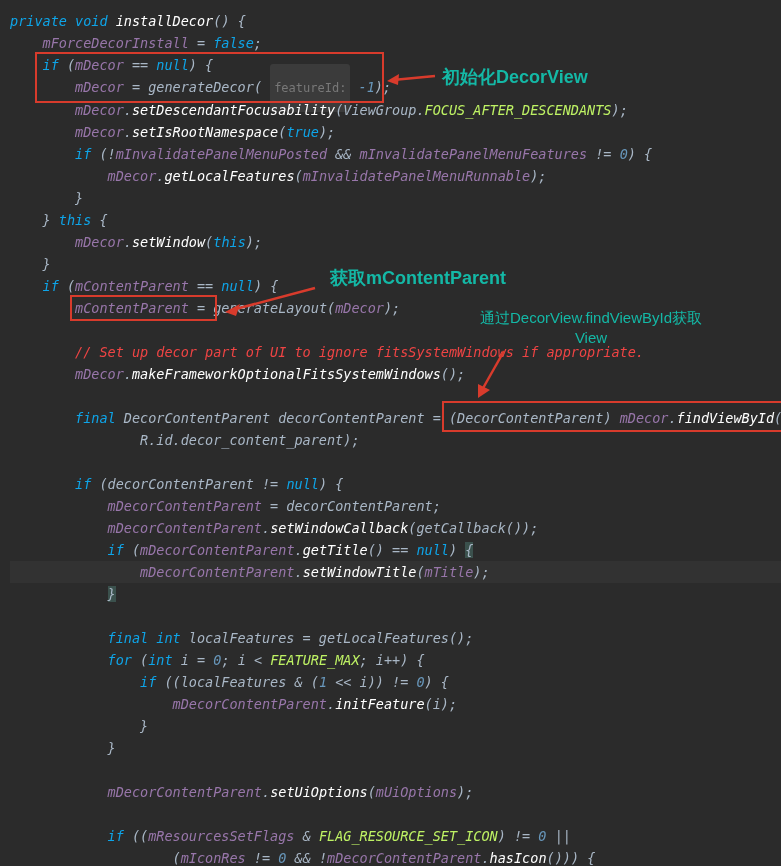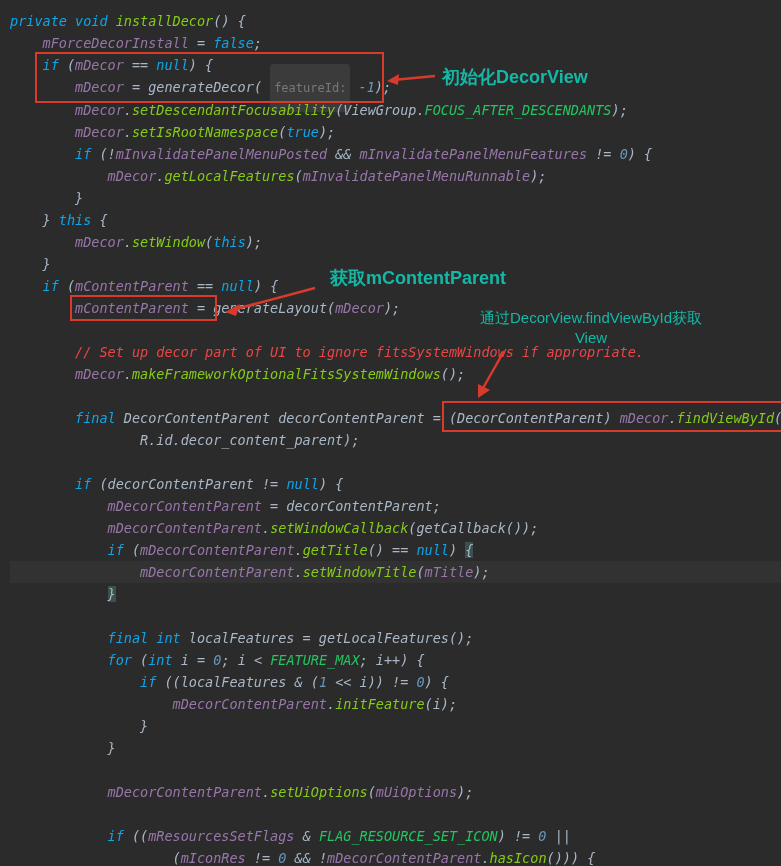--- a/index.html
+++ b/index.html
@@ -9,26 +9,26 @@
     font-family: 'Consolas', 'Monaco', 'Courier New', monospace;
     font-size: 13.5px;
     color: #a9b7c6;
     width: 781px;
     box-sizing: border-box;
     font-style: italic;
     overflow: hidden;
   }
   pre { margin: 0; white-space: pre; line-height: 22px; }
   .kw { color: #0ea5e9; }
-  .mtd { color: #84cc16; }
+  .mtd { color: #ffffff; }
   .def { color: #a9b7c6; }
   .num { color: #6897bb; }
   .cmt { color: #ef4444; }
   .field { color: #9876aa; }
-  .const { color: #22c55e; font-style: italic; }
+  .const { color: #bef264; font-style: italic; }
   .paramhint { background: #3b3b3b; color: #787878; padding: 17px 4px; border-radius: 3px; font-style: normal; font-size: 12px; }
   .highlight-line { background: #323232; display: inline-block; width: 100%; }
   .box-red { position: absolute; border: 2px solid #d83b2c; pointer-events: none; }
   .anno { position: absolute; color: #14b8a6; font-size: 18px; font-weight: bold; font-style: normal; font-family: 'Microsoft YaHei', sans-serif; pointer-events: none; }
   .anno-small { font-size: 15px; font-weight: normal; }
   .arrow { position: absolute; pointer-events: none; }
   .brace-hl { background: #3b514d; }
 </style>
 </head>
 <body>

